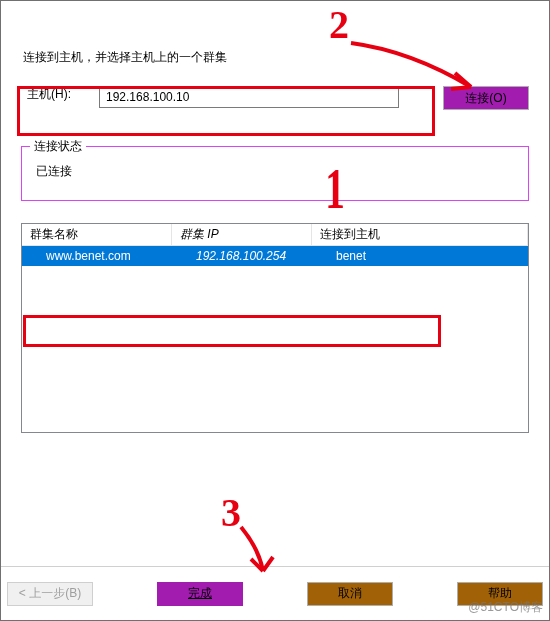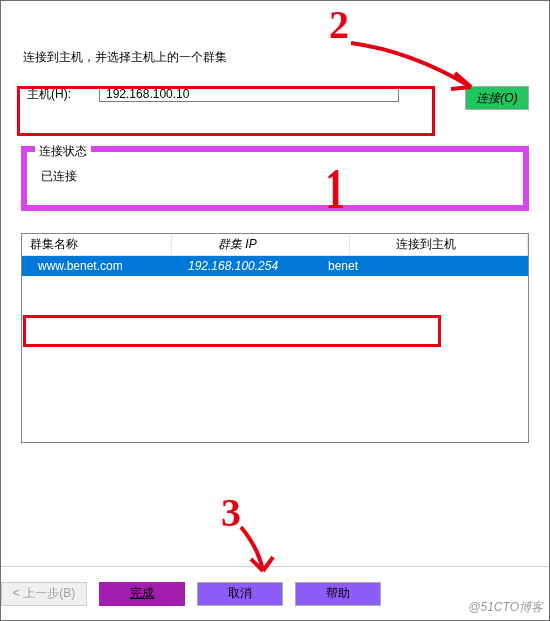--- a/index.html
+++ b/index.html
@@ -43,38 +43,37 @@
 
   .instr { margin: 4px 0 20px 2px; }
 
   .host-row {
     display: flex; gap: 20px;
     margin-bottom: 20px;
   }
   .host-label { width: 58px; text-align: left; padding-left: 6px; }
   .host-input {
     flex: 0 0 300px;
-    height: 16px;
+    height: 22px;
     border: 1px solid #7a7a7a;
     padding: 2px 6px;
     font-size: 12px;
     font-family: inherit;
   }
   .connect-btn {
     margin-left: auto;
-    width: 64px; height: 24px;
-    background: #22c55e;
+    width: 86px; height: 24px;
+    background: #a21caf;
     border: 1px solid #adadad;
     font-size: 12px;
     cursor: pointer;
-    font-style: italic;
   }
 
   .groupbox {
-    border: 6px solid #d946ef;
+    border: 1px solid #d946ef;
     padding: 10px 12px 14px 12px;
     position: relative;
     margin-bottom: 22px;
     margin-top: 36px;
   }
   .groupbox .legend {
     position: absolute;
     top: -9px; left: 8px;
     background: #fff;
     padding: 0 4px;
@@ -89,58 +88,57 @@
     height: 210px;
     background: #fff;
     overflow: hidden;
   }
   .lv-header {
     display: flex;
     background: #fff;
     border-bottom: 1px solid #e5e5e5;
     height: 22px;
     align-items: center;
-    gap: 38px;
   }
   .lv-header .col {
     padding: 3px 8px;
     border-right: 1px solid #e5e5e5;
     font-size: 12px;
   }
   .lv-row {
     display: flex;
     height: 20px;
     align-items: center;
     background: #0078d7;
     color: #fff;
   }
   .lv-row .cell {
-    padding: 2px 16px;
+    padding: 2px 24px;
     font-size: 12px;
     overflow: hidden; white-space: nowrap;
   }
   .col-name  { width: 150px; }
   .col-ip    { width: 140px; font-style: italic; }
   .col-iface { flex: 1; }
 
   .footer {
     position: absolute;
     left: 0; right: 0; bottom: 0;
     height: 54px;
     border-top: 1px solid #d0d0d0;
     display: flex;
     align-items: center;
-    justify-content: flex-start;
+    justify-content: space-between;
     gap: 12px;
-    padding: 0 0;
+    padding: 0 6px;
     background: #fff;
   }
   .btn {
     width: 86px; height: 24px;
-    background: #8b5cf6;
+    background: #a16207;
     border: 1px solid #adadad;
     font-size: 12px;
     cursor: pointer;
   }
   .btn:disabled {
     color: #9e9e9e;
     background: #f0f0f0;
     border-color: #cfcfcf;
     cursor: default;
   }
@@ -166,21 +164,20 @@
     font-weight: bold;
     pointer-events: none;
   }
   svg.red-arrow { position: absolute; pointer-events: none; }
 
   .watermark {
     position: absolute;
     right: 6px; bottom: 4px;
     font-size: 12px;
     color: rgba(120,120,120,0.75);
-    font-style: italic;
     pointer-events: none;
   }
 </style>
 </head>
 <body>
 
 <div class="window">
 
 
   <div class="content">

